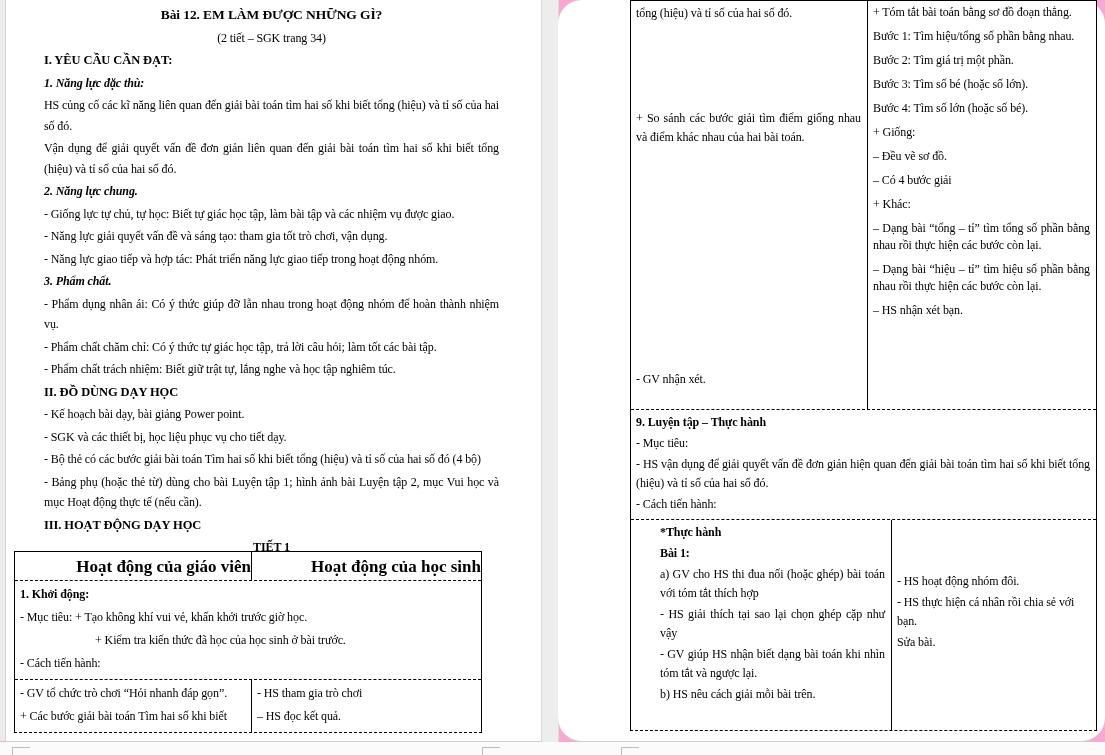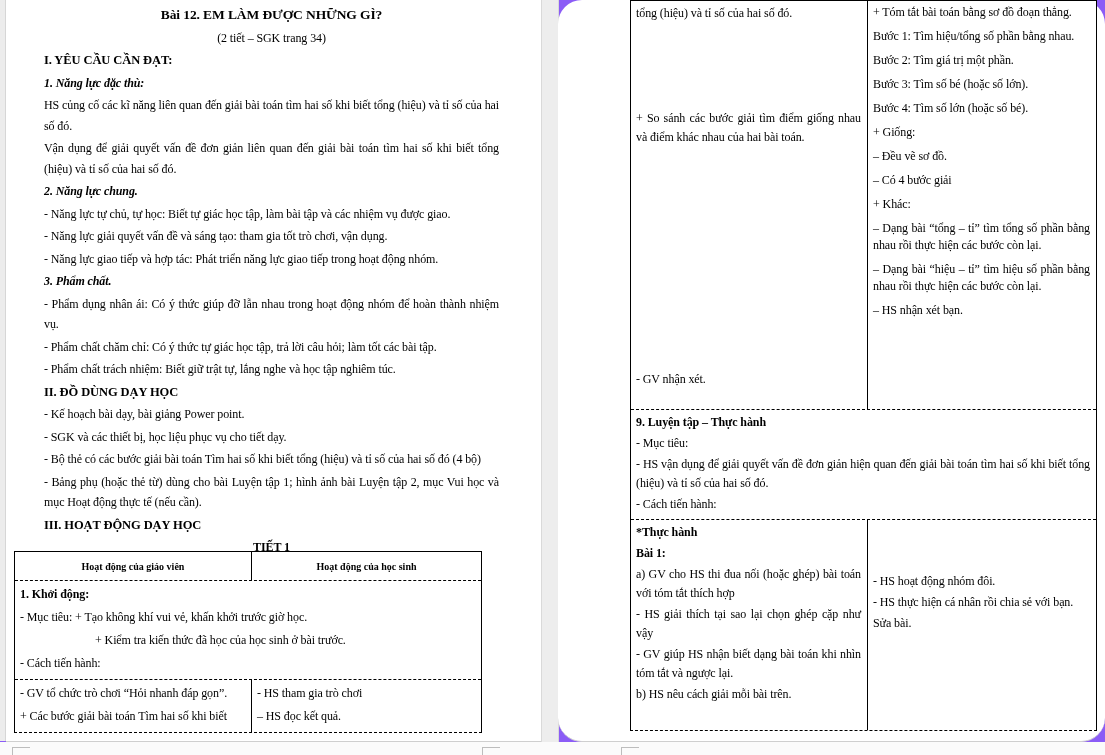--- a/index.html
+++ b/index.html
@@ -1,19 +1,19 @@
 <!DOCTYPE html>
 <html><head>
 <meta charset="utf-8">
 <style>
   html,body{margin:0;padding:0;background:#fff;}
   .viewport{
     position:relative;width:1105px;height:755px;overflow:hidden;
     font-family:"Liberation Serif","DejaVu Serif",serif;color:#000;
-    background:#8b5cf6;
+    background:#f9a8d4;
   }
   
   .edge-strip{position:absolute;left:0;top:0;width:5px;height:741px;background:#ececec;border-right:1px solid #d6d6d6;}
   .page{position:absolute;top:0;background:#fff;}
   .page1{left:6px;width:535px;height:741px;border-bottom:1px solid #cfcfcf;}
   .page-gap{position:absolute;left:541px;top:0;width:16px;height:755px;background:#ededed;border-left:1px solid #d9d9d9;border-right:1px solid #d9d9d9;}
   .page2{left:558px;width:547px;height:741px;border-bottom:1px solid #cfcfcf;border-radius:24px;}
   .bottom-strip{position:absolute;left:0;top:742px;width:1105px;height:13px;background:#fbfbfb;}
   .crop{position:absolute;top:747px;width:17px;height:8px;border-left:1px solid #bdbdbd;border-top:1px solid #bdbdbd;}
   .top-tick{position:absolute;left:9px;top:0;width:1px;height:8px;background:#bdbdbd;}
@@ -31,21 +31,21 @@
   
   .doc-table{position:absolute;background:#fff;border-left:1px solid #000;border-right:1px solid #000;font-size:12px;}
   .t1{left:8px;top:551px;width:466px;border-top:1px solid #000;border-bottom:1px dashed #000;line-height:21px;}
   .t2{left:72px;top:0;width:465px;border-top:1px solid #000;border-bottom:1px dashed #000;line-height:19px;}
   .trow{display:flex;box-sizing:border-box;}
   .dash-b{border-bottom:1px dashed #000;}
   .cell{box-sizing:border-box;padding:3px 6px 3px 5px;}
   .cl{width:237px;border-right:1px solid #000;}
   .cr{flex:1;}
   .merged{width:100%;}
-  .t1 .hdr{padding:4px 0 3px;text-align:center;font-weight:bold;font-size:10px;}
+  .t1 .hdr{padding:4px 0 3px;text-align:right;font-weight:bold;font-size:17px;}
   .t2 .tight p{line-height:17px;margin:0 0 7px;}
   .mt-compare{margin-top:86px;}
   .mt-comment{margin-top:223px;}
   .mt-student3{margin-top:49px;}
   .tl{text-align:left;}
 </style>
 </head>
 <body>
 
 <div class="viewport">
@@ -54,21 +54,21 @@
 
   <div class="page page1">
     <div class="flow">
       <p class="c b title">Bài 12. EM LÀM ĐƯỢC NHỮNG GÌ?</p>
       <p class="c">(2 tiết – SGK trang 34)</p>
       <p class="b sechead">I. YÊU CẦU CẦN ĐẠT:</p>
       <p class="bi">1. Năng lực đặc thù:</p>
       <p>HS củng cố các kĩ năng liên quan đến giải bài toán tìm hai số khi biết tổng (hiệu) và tỉ số của hai số đó.</p>
       <p>Vận dụng để giải quyết vấn đề đơn giản liên quan đến giải bài toán tìm hai số khi biết tổng (hiệu) và tỉ số của hai số đó.</p>
       <p class="bi">2. Năng lực chung.</p>
-      <p>- Năng lực tự chủ, tự học: Biết tự giác học tập, làm bài tập và các nhiệm vụ được giao.</p>
+      <p>- Giống lực tự chủ, tự học: Biết tự giác học tập, làm bài tập và các nhiệm vụ được giao.</p>
       <p>- Năng lực giải quyết vấn đề và sáng tạo: tham gia tốt trò chơi, vận dụng.</p>
       <p>- Năng lực giao tiếp và hợp tác: Phát triển năng lực giao tiếp trong hoạt động nhóm.</p>
       <p class="bi">3. Phẩm chất.</p>
       <p>- Phẩm dụng nhân ái: Có ý thức giúp đỡ lẫn nhau trong hoạt động nhóm để hoàn thành nhiệm vụ.</p>
       <p>- Phẩm chất chăm chỉ: Có ý thức tự giác học tập, trả lời câu hỏi; làm tốt các bài tập.</p>
       <p>- Phẩm chất trách nhiệm: Biết giữ trật tự, lắng nghe và học tập nghiêm túc.</p>
       <p class="b sechead">II. ĐỒ DÙNG DẠY HỌC</p>
       <p>- Kế hoạch bài dạy, bài giảng Power point.</p>
       <p>- SGK và các thiết bị, học liệu phục vụ cho tiết dạy.</p>
       <p>- Bộ thẻ có các bước giải bài toán Tìm hai số khi biết tổng (hiệu) và tỉ số của hai số đó (4 bộ)</p>
@@ -129,21 +129,21 @@
         </div>
       </div>
       <div class="trow dash-b">
         <div class="cell merged">
           <p class="b tl">9. Luyện tập – Thực hành</p>
           <p class="tl">- Mục tiêu:</p>
           <p>- HS vận dụng để giải quyết vấn đề đơn giản hiện quan đến giải bài toán tìm hai số khi biết tổng (hiệu) và tỉ số của hai số đó.</p>
           <p class="tl">- Cách tiến hành:</p>
         </div>
       </div>
-      <div class="trow" style="min-height:210px;">
+      <div class="trow" style="min-height:210px;margin-left:24px;">
         <div class="cell cl">
           <p class="b tl">*Thực hành</p>
           <p class="b tl">Bài 1:</p>
           <p>a)  GV cho HS thi đua nối (hoặc ghép) bài toán với tóm tắt thích hợp</p>
           <p>- HS giải thích tại sao lại chọn ghép cặp như vậy</p>
           <p>- GV giúp HS nhận biết dạng bài toán khi nhìn tóm tắt và ngược lại.</p>
           <p class="tl">b)  HS nêu cách giải mỗi bài trên.</p>
         </div>
         <div class="cell cr">
           <p class="tl mt-student3">- HS hoạt động nhóm đôi.</p>

